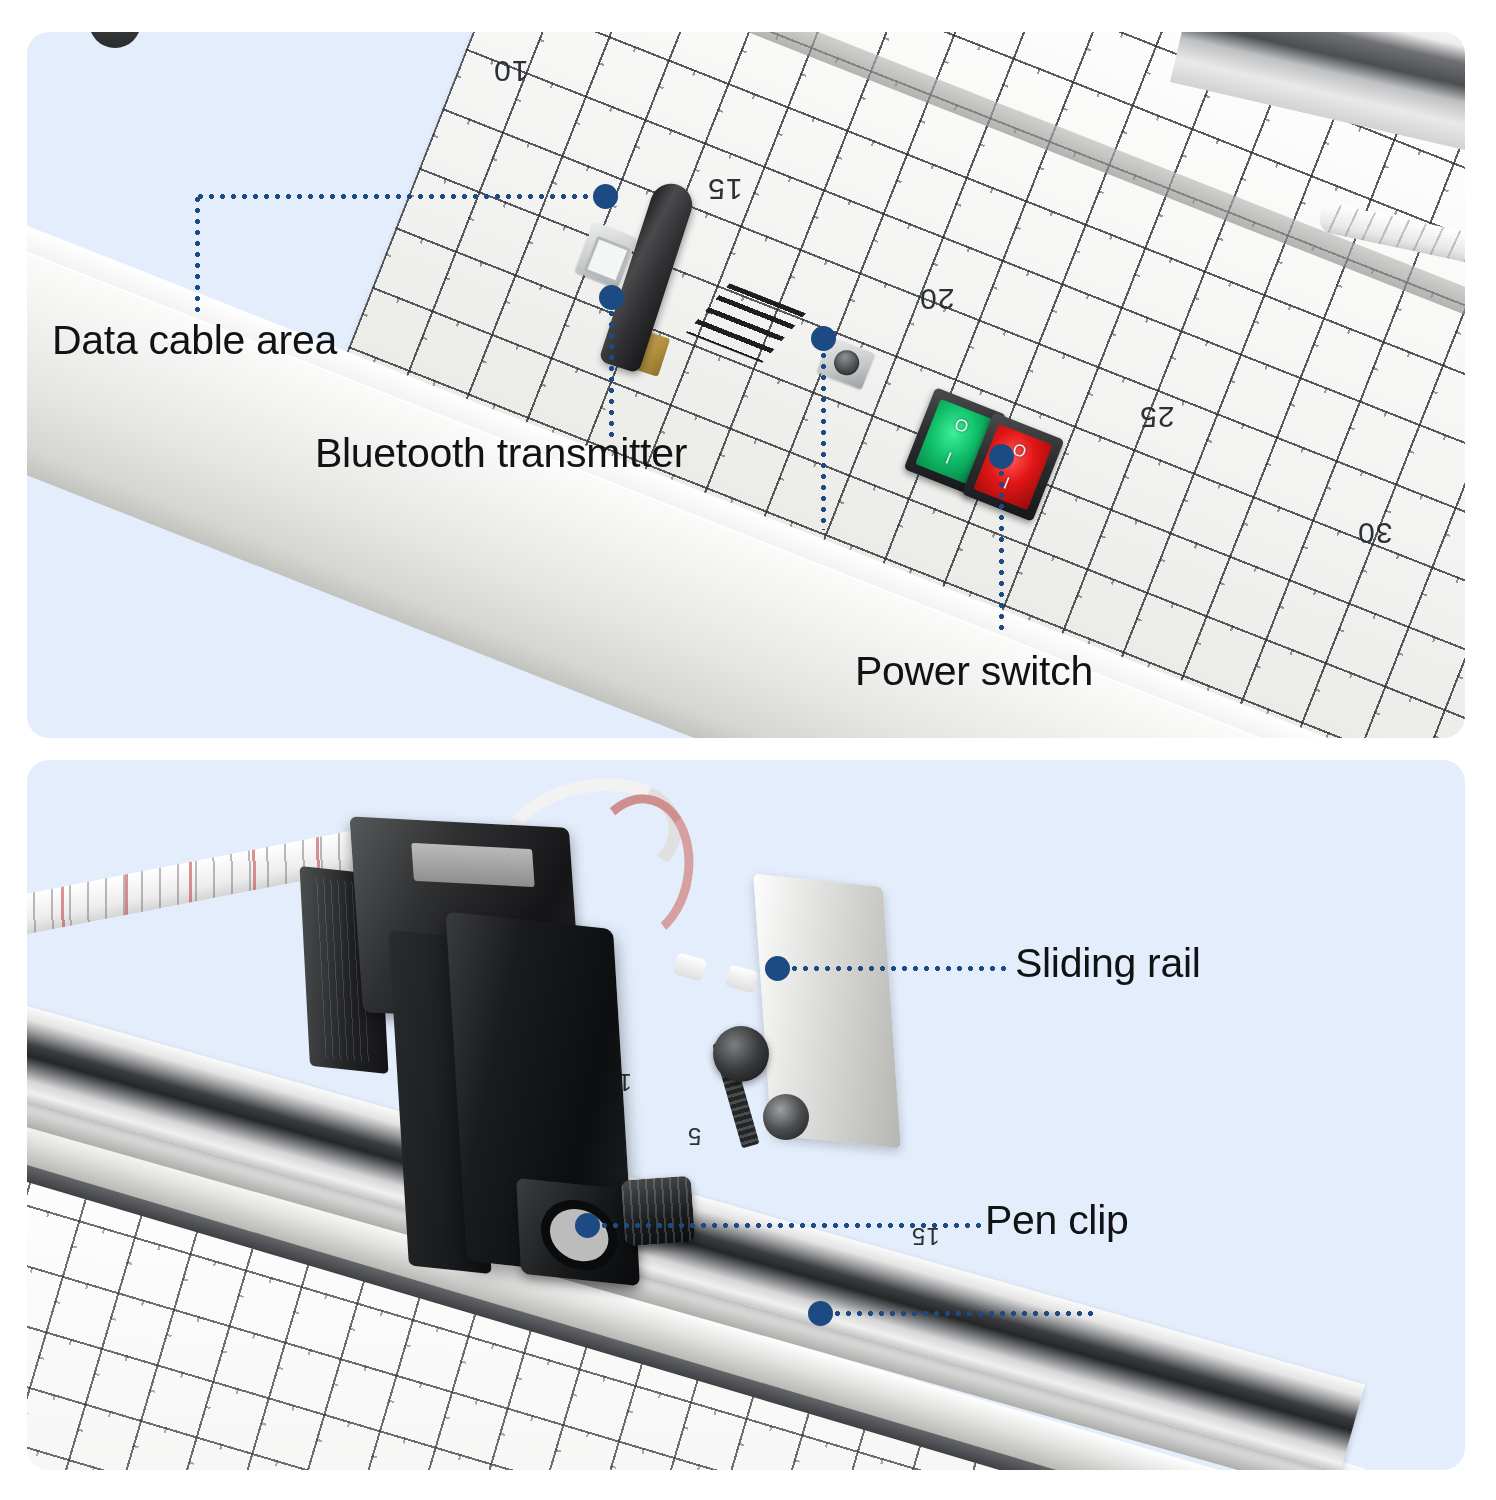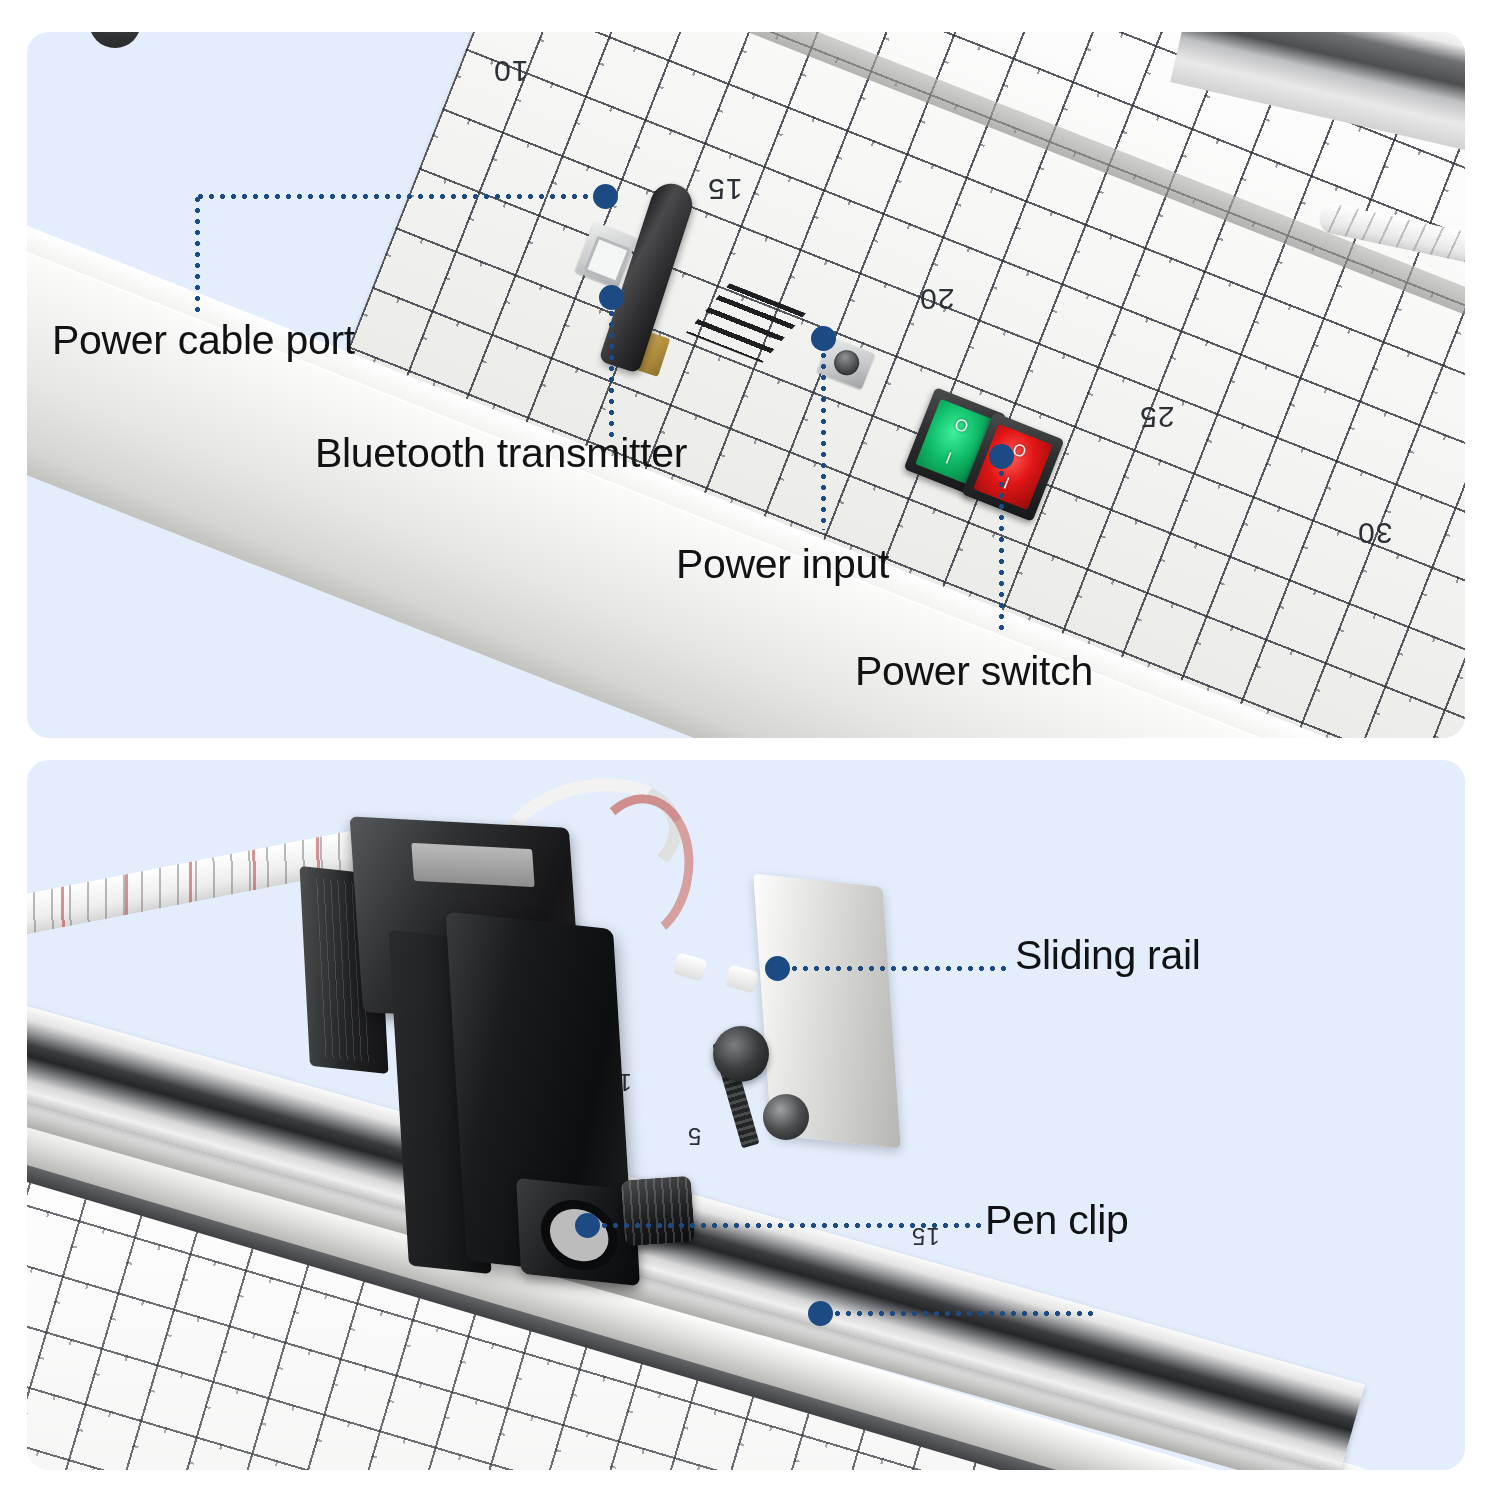--- a/index.html
+++ b/index.html
@@ -526,29 +526,28 @@
         <div class="rocker-face">
           <span>O</span>
           <span>I</span>
         </div>
       </div>
     </div>
 
     <div class="dot" style="left:566px; top:152px;"></div>
     <div class="dline" style="left:168px; top:162px; width:402px;"></div>
     <div class="dline-v" style="left:168px; top:162px; height:120px;"></div>
-    <div class="label" style="left:25px; top:285px;">Power cable port</div>
+    <div class="label" style="left:25px; top:285px;">Data cable area</div>
 
     <div class="dot" style="left:572px; top:253px;"></div>
     <div class="dline-v" style="left:582px; top:276px; height:130px;"></div>
     <div class="label" style="left:288px; top:398px;text-align:right;">Bluetooth transmitter</div>
 
     <div class="dot" style="left:784px; top:294px;"></div>
     <div class="dline-v" style="left:794px; top:318px; height:180px;"></div>
-    <div class="label" style="left:649px; top:509px;">Power input</div>
 
     <div class="dot" style="left:962px; top:412px;"></div>
     <div class="dline-v" style="left:972px; top:436px; height:166px;"></div>
     <div class="label" style="left:828px; top:616px;">Power switch</div>
   </div>
 
   <div class="panel" id="panel-bottom">
     <div class="photo">
 
       <div class="board-bot"></div>
@@ -582,21 +581,21 @@
 
       <div class="end-bracket"></div>
       <div class="belt"></div>
       <div class="pulley"></div>
       <div class="pulley-2"></div>
 
     </div>
 
     <div class="dot" style="left:738px; top:196px;"></div>
     <div class="dline" style="left:762px; top:206px; width:222px;"></div>
-    <div class="label" style="left:988px; top:172px;">Sliding rail</div>
+    <div class="label" style="left:988px; top:180px;">Sliding rail</div>
 
     <div class="dot" style="left:548px; top:453px;"></div>
     <div class="dline" style="left:572px; top:463px; width:386px;"></div>
     <div class="label" style="left:958px; top:437px;">Pen clip</div>
 
     <div class="dot" style="left:781px; top:541px;"></div>
     <div class="dline" style="left:805px; top:551px; width:265px;"></div>
   </div>
 
 </div>

